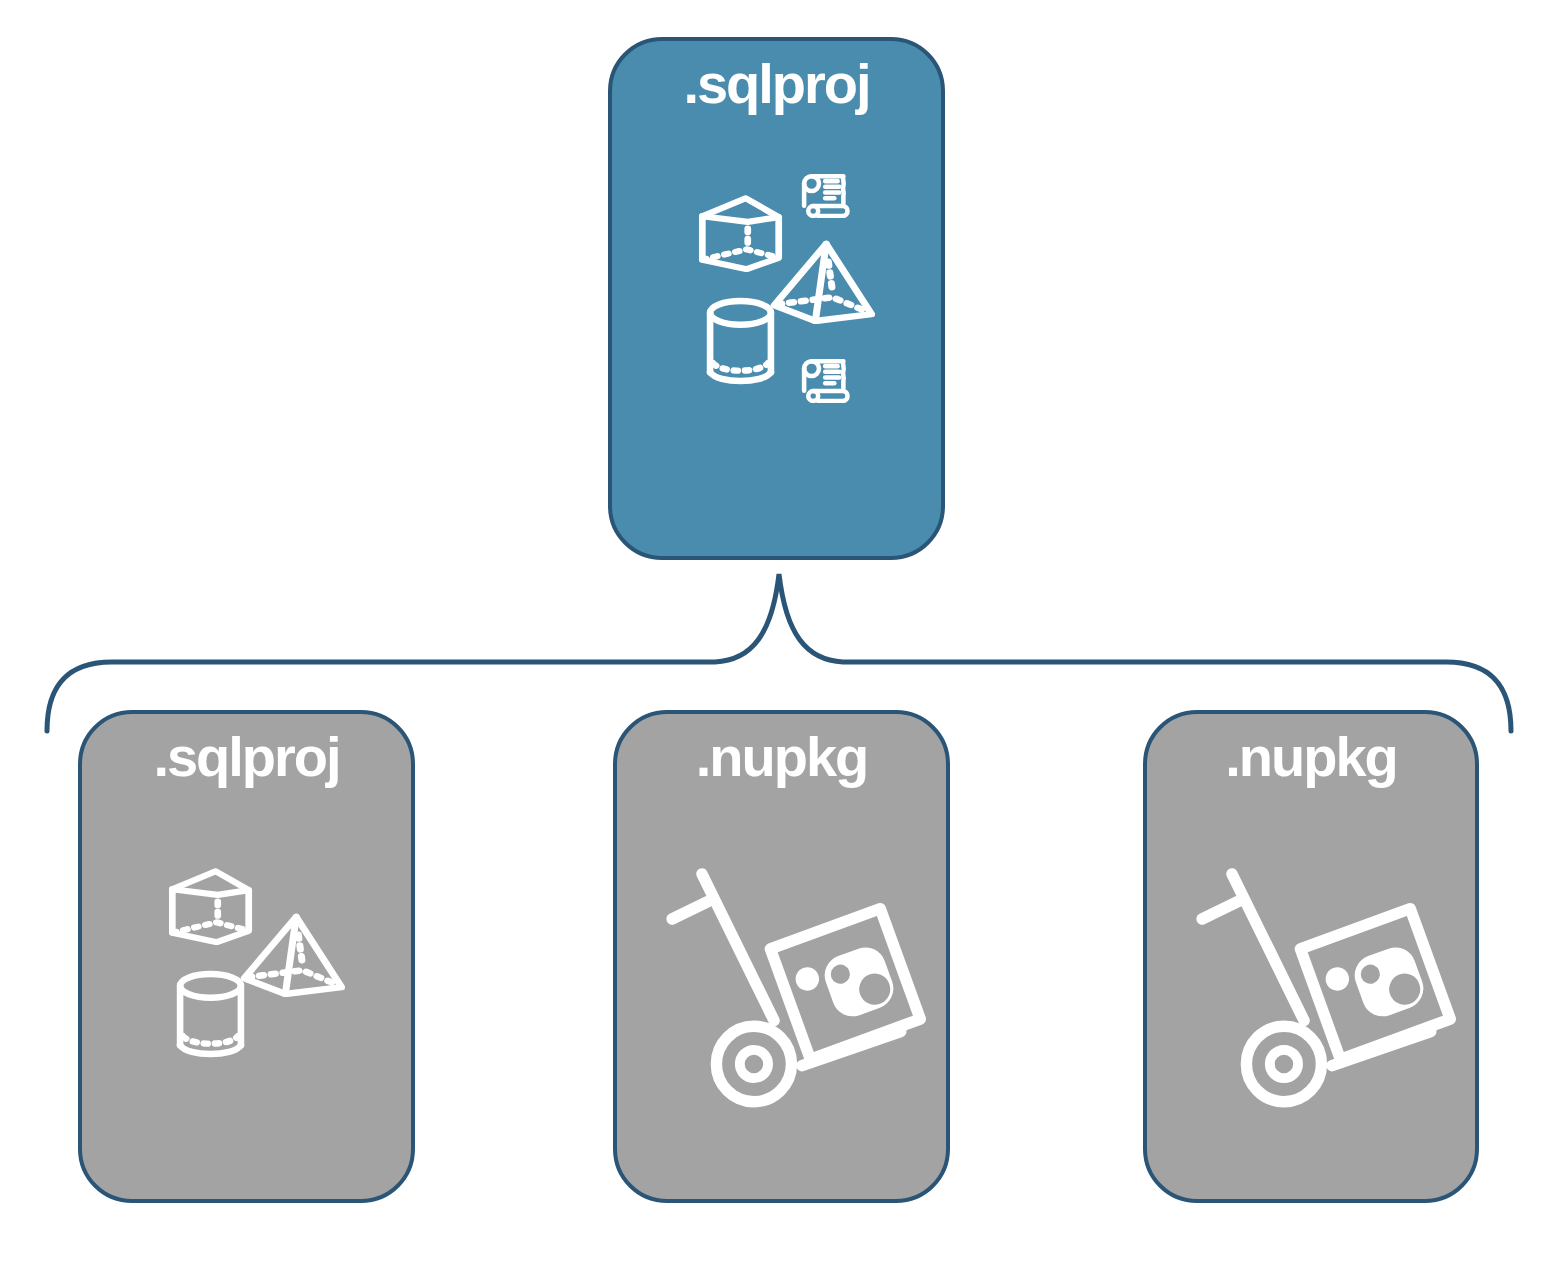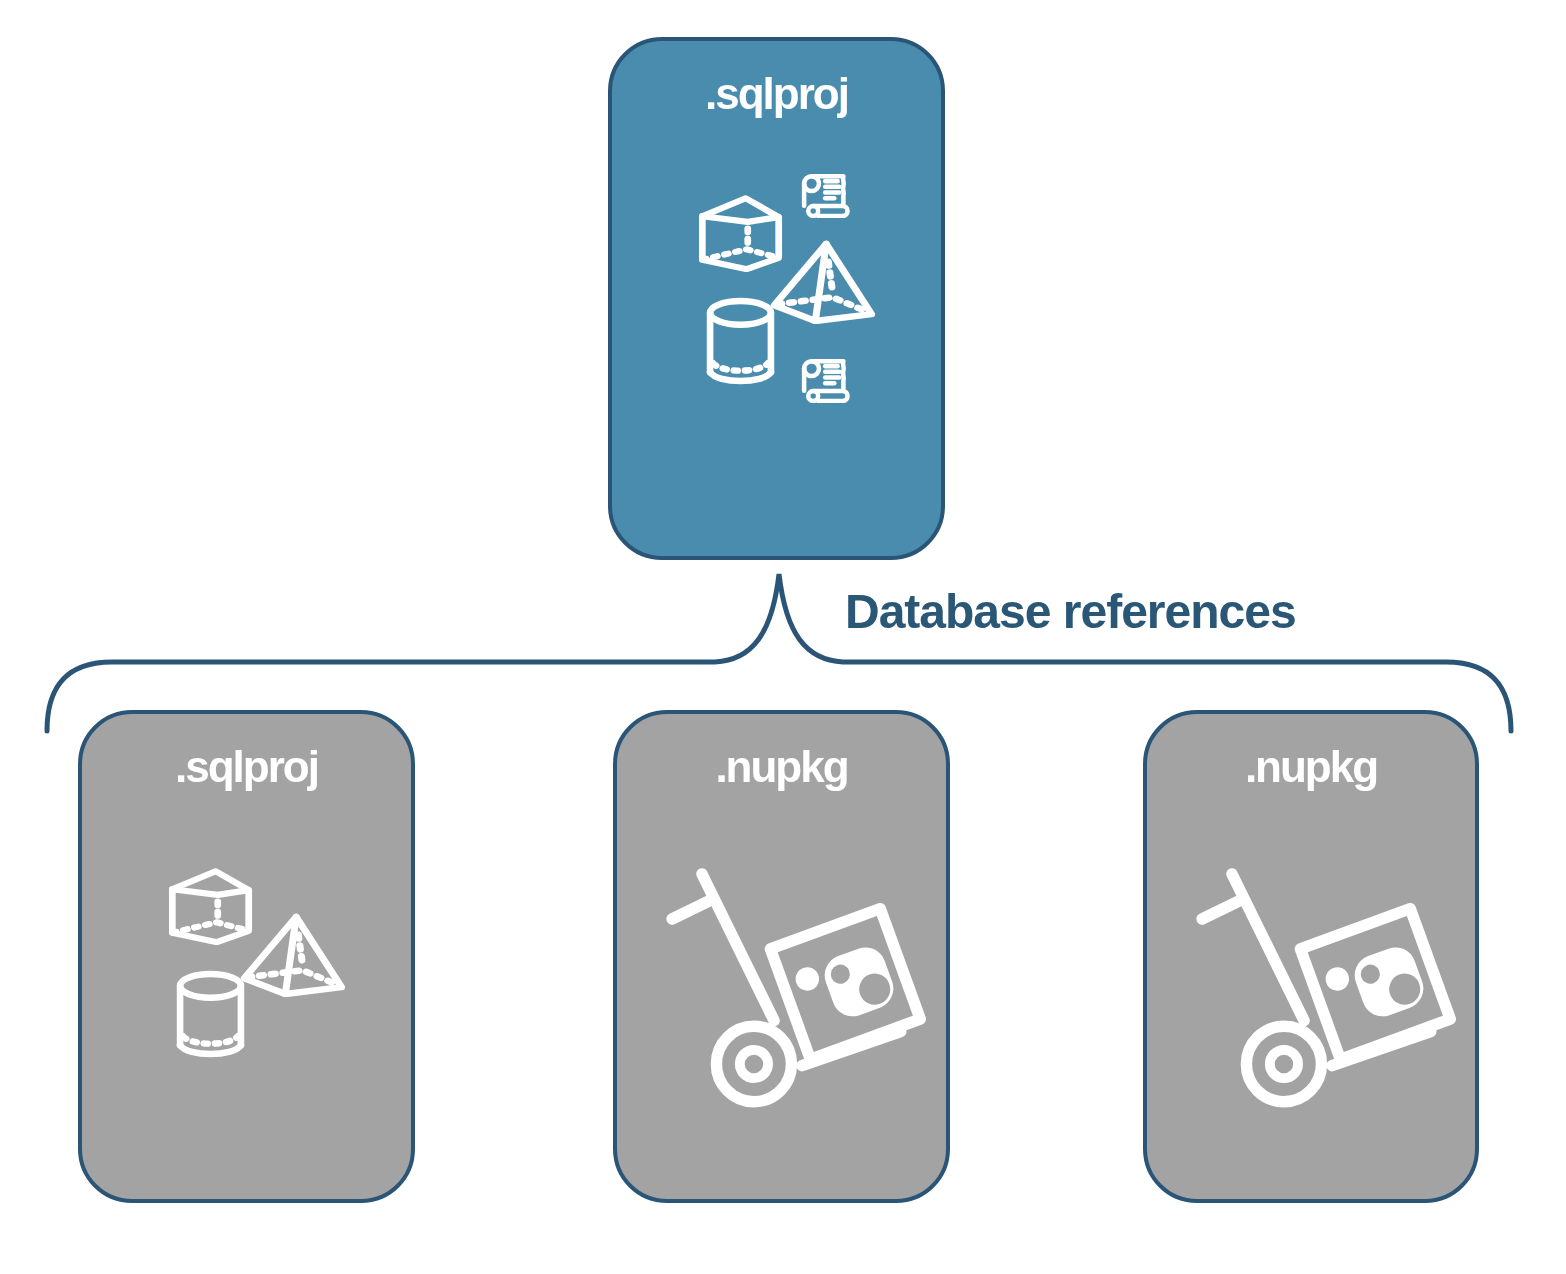--- a/index.html
+++ b/index.html
@@ -14,22 +14,22 @@
     position:relative;width:1566px;height:1274px;background:#fff;
     font-family:"Liberation Sans",sans-serif;overflow:hidden;
   }
   .card{
     position:absolute;box-sizing:border-box;
     border:4px solid var(--navy);border-radius:54px;
   }
   .card.root{left:608px;top:37px;width:337px;height:523px;background:var(--blue);}
   .card.child{top:710px;width:337px;height:493px;background:var(--gray);}
   .card-title{
-    color:var(--white);font-weight:bold;font-size:44px;line-height:1;
-    text-align:center;letter-spacing:-2px;padding-top:31px;
+    color:var(--white);font-weight:bold;font-size:56px;line-height:1;
+    text-align:center;letter-spacing:-2px;padding-top:15px;
   }
   .ic{position:absolute;color:var(--white);display:block;}
   .brace{position:absolute;left:0;top:0;width:1566px;height:1274px;pointer-events:none;}
   .connector-label{
     position:absolute;left:845px;top:584px;white-space:nowrap;
     font-size:48px;font-weight:bold;letter-spacing:-1px;color:var(--navy-text);
   }
   .hidden-defs{position:absolute;width:0;height:0;overflow:hidden;}
 </style>
 </head>
@@ -83,21 +83,20 @@
     </g>
   </defs>
 </svg>
 
 <div class="stage">
 
   <svg class="brace" viewBox="0 0 1566 1274">
     <path d="M47 731 C47 692 62 662 112 662 L715 662 C752 660 772 634 779 574 C786 634 806 660 843 662 L1446 662 C1496 662 1511 692 1511 731" fill="none" stroke="#2A5576" stroke-width="5" stroke-linecap="round"></path>
   </svg>
 
-  <div class="connector-label">Database references</div>
 
   <div class="card root">
     <div class="card-title">.sqlproj</div>
     <svg class="ic" style="left:176px;top:118px;width:62px;height:59px" viewBox="0 0 75 72" preserveAspectRatio="none">
         <use href="#icon-scroll"></use>
       </svg>
     <svg class="ic" style="left:80px;top:144px;width:96px;height:87px" viewBox="0 0 93 92" preserveAspectRatio="none">
         <use href="#icon-cube"></use>
       </svg>
     <svg class="ic" style="left:158px;top:194px;width:108px;height:89px" viewBox="0 0 100 90" preserveAspectRatio="none">

